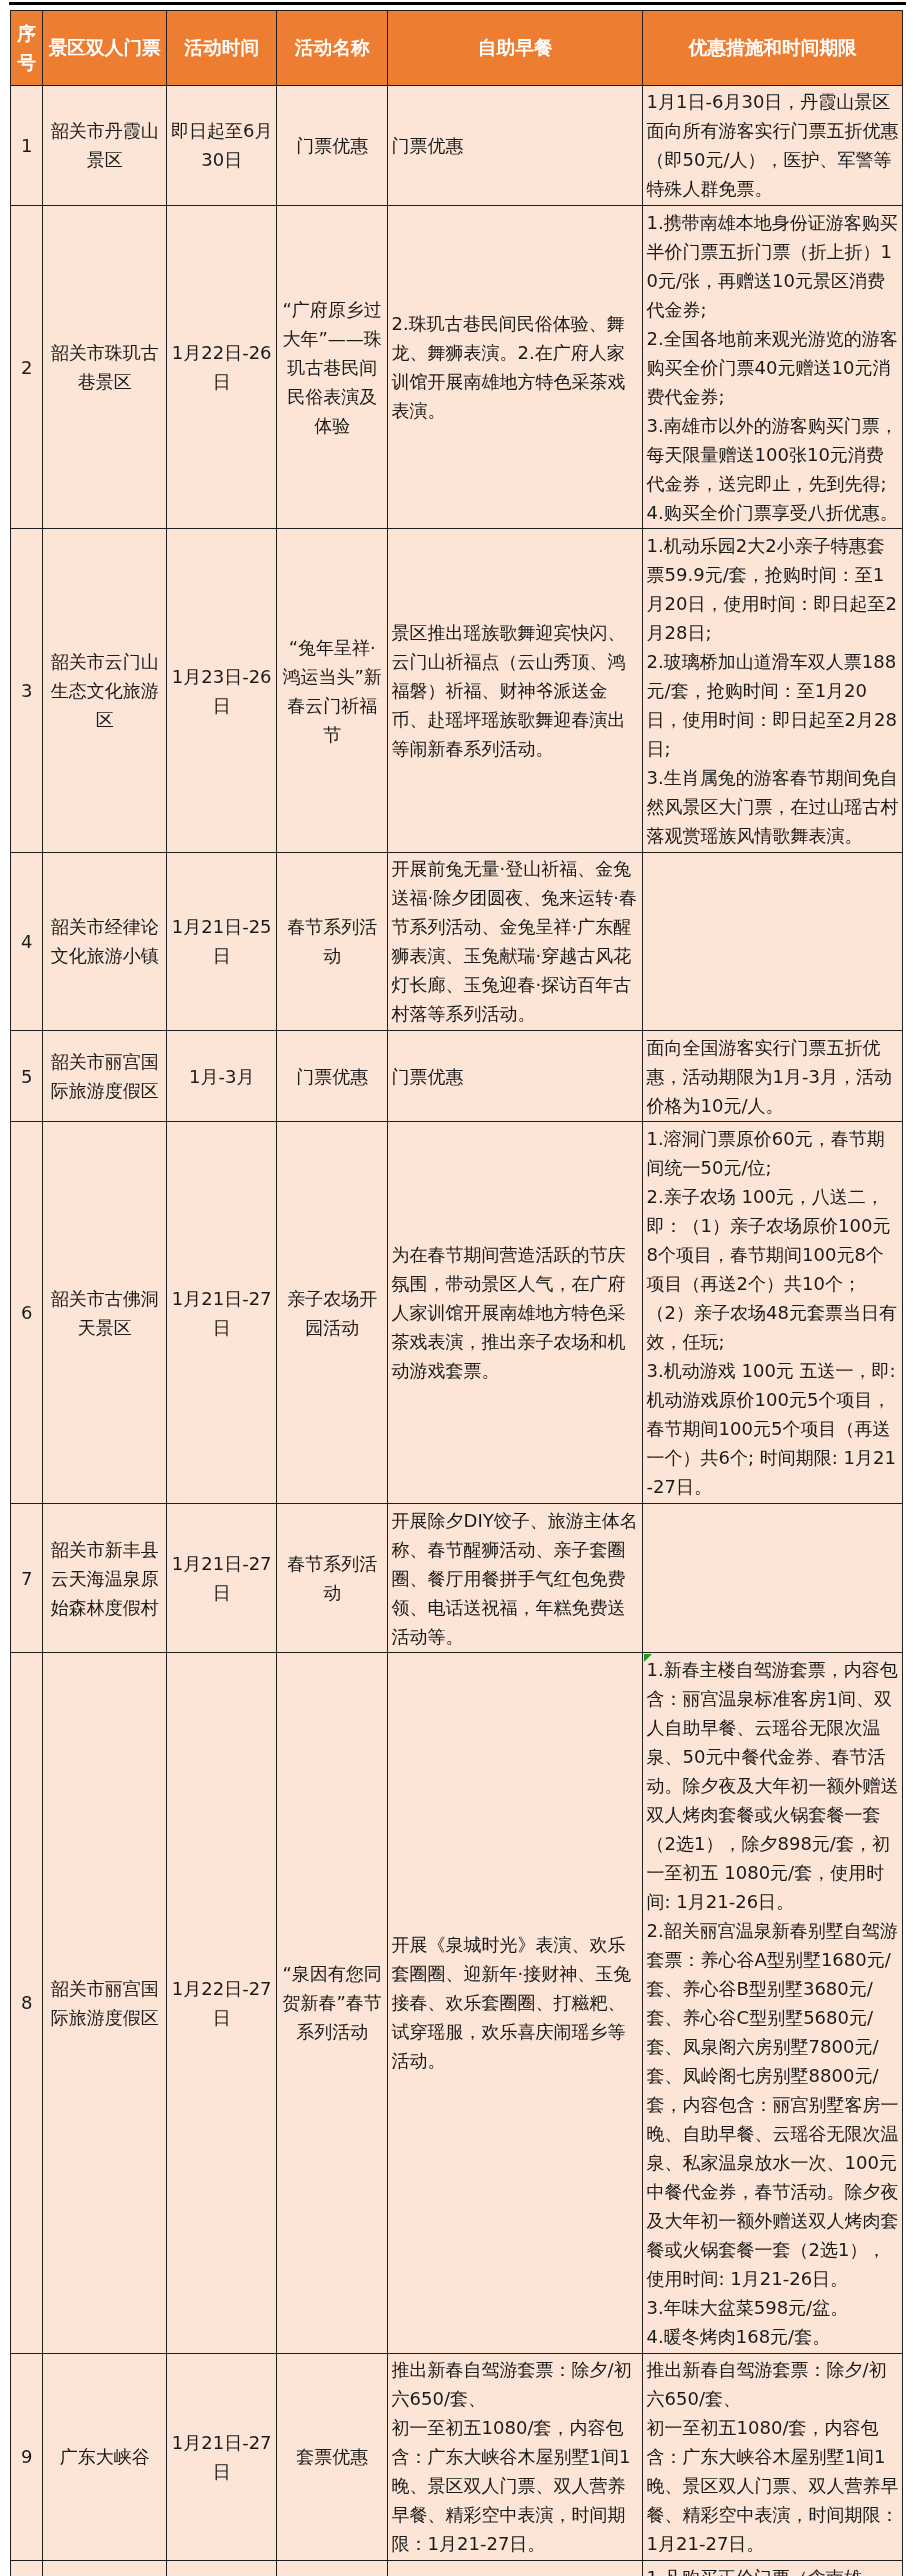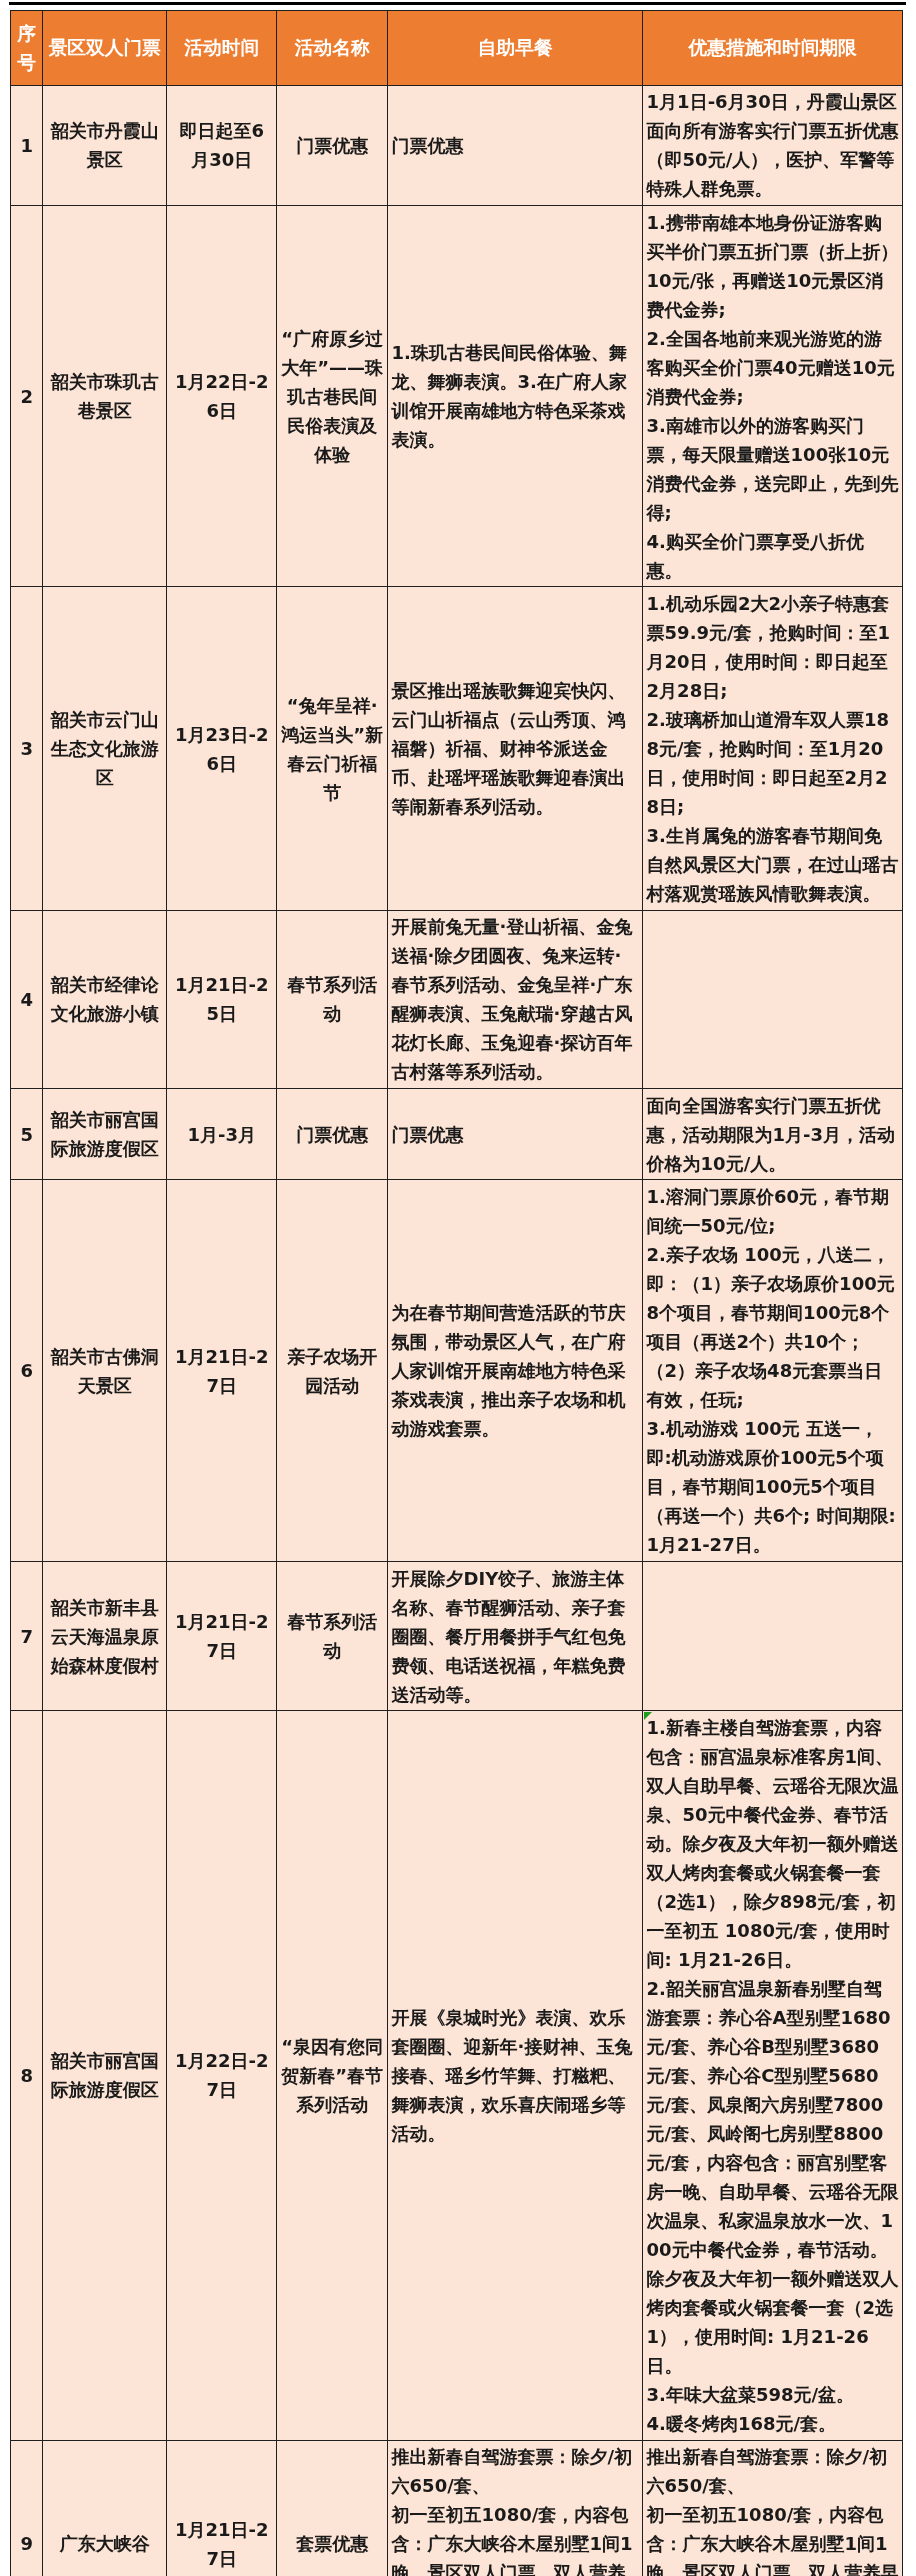--- a/index.html
+++ b/index.html
@@ -36,21 +36,21 @@
   .promo-table thead th{
     background:var(--header-bg,#ED7D31);
     color:#ffffff;
     font-weight:bold;
     font-size:18.7px;
     text-align:center;
     height:70px;
   }
   .promo-table tbody td{
     background:var(--row-bg,#FCE4D6);
-    font-weight:bold;
+    font-weight:normal;
   }
   col.c-no{width:32px;}
   col.c-name{width:124px;}
   col.c-time{width:110px;}
   col.c-activity{width:111px;}
   col.c-content{width:255px;}
   col.c-promo{width:260px;}
   td.col-no, td.col-name, td.col-time, td.col-activity{text-align:center;}
   td.col-content, td.col-promo{text-align:left;}
   .cell-text{white-space:pre-wrap;}
@@ -108,21 +108,21 @@
       <td class="col-time"><span class="cell-text">即日起至6月30日</span></td>
       <td class="col-activity"><span class="cell-text">门票优惠</span></td>
       <td class="col-content"><span class="cell-text">门票优惠</span></td>
       <td class="col-promo"><span class="cell-text">1月1日-6月30日，丹霞山景区面向所有游客实行门票五折优惠（即50元/人），医护、军警等特殊人群免票。</span></td>
     </tr>
         <tr>
       <td class="col-no"><span class="cell-text">2</span></td>
       <td class="col-name"><span class="cell-text">韶关市珠玑古巷景区</span></td>
       <td class="col-time"><span class="cell-text">1月22日-26日</span></td>
       <td class="col-activity"><span class="cell-text">“广府原乡过大年”——珠玑古巷民间民俗表演及体验</span></td>
-      <td class="col-content"><span class="cell-text">1.珠玑古巷民间民俗体验、舞龙、舞狮表演。3.在广府人家训馆开展南雄地方特色采茶戏表演。</span></td>
+      <td class="col-content"><span class="cell-text">2.珠玑古巷民间民俗体验、舞龙、舞狮表演。2.在广府人家训馆开展南雄地方特色采茶戏表演。</span></td>
       <td class="col-promo"><span class="cell-text">1.携带南雄本地身份证游客购买半价门票五折门票（折上折）10元/张，再赠送10元景区消费代金券;
 2.全国各地前来观光游览的游客购买全价门票40元赠送10元消费代金券;
 3.南雄市以外的游客购买门票，每天限量赠送100张10元消费代金券，送完即止，先到先得;
 4.购买全价门票享受八折优惠。</span></td>
     </tr>
         <tr>
       <td class="col-no"><span class="cell-text">3</span></td>
       <td class="col-name"><span class="cell-text">韶关市云门山生态文化旅游区</span></td>
       <td class="col-time"><span class="cell-text">1月23日-26日</span></td>
       <td class="col-activity"><span class="cell-text">“兔年呈祥·鸿运当头”新春云门祈福节</span></td>
@@ -163,21 +163,21 @@
       <td class="col-time"><span class="cell-text">1月21日-27日</span></td>
       <td class="col-activity"><span class="cell-text">春节系列活动</span></td>
       <td class="col-content"><span class="cell-text">开展除夕DIY饺子、旅游主体名称、春节醒狮活动、亲子套圈圈、餐厅用餐拼手气红包免费领、电话送祝福，年糕免费送活动等。</span></td>
       <td class="col-promo"><span class="cell-text"></span></td>
     </tr>
         <tr>
       <td class="col-no"><span class="cell-text">8</span></td>
       <td class="col-name"><span class="cell-text">韶关市丽宫国际旅游度假区</span></td>
       <td class="col-time"><span class="cell-text">1月22日-27日</span></td>
       <td class="col-activity"><span class="cell-text">“泉因有您同贺新春”春节系列活动</span></td>
-      <td class="col-content"><span class="cell-text">开展《泉城时光》表演、欢乐套圈圈、迎新年·接财神、玉兔接春、瑶乡竹竿舞、打糍粑、舞狮表演，欢乐喜庆闹瑶乡等活动。</span></td>
+      <td class="col-content"><span class="cell-text">开展《泉城时光》表演、欢乐套圈圈、迎新年·接财神、玉兔接春、欢乐套圈圈、打糍粑、试穿瑶服，欢乐喜庆闹瑶乡等活动。</span></td>
       <td class="col-promo has-marker"><span class="corner-marker"></span><span class="cell-text">1.新春主楼自驾游套票，内容包含：丽宫温泉标准客房1间、双人自助早餐、云瑶谷无限次温泉、50元中餐代金券、春节活动。除夕夜及大年初一额外赠送双人烤肉套餐或火锅套餐一套（2选1），除夕898元/套，初一至初五 1080元/套，使用时间: 1月21-26日。
 2.韶关丽宫温泉新春别墅自驾游套票：养心谷A型别墅1680元/套、养心谷B型别墅3680元/套、养心谷C型别墅5680元/套、凤泉阁六房别墅7800元/套、凤岭阁七房别墅8800元/套，内容包含：丽宫别墅客房一晚、自助早餐、云瑶谷无限次温泉、私家温泉放水一次、100元中餐代金券，春节活动。除夕夜及大年初一额外赠送双人烤肉套餐或火锅套餐一套（2选1），使用时间: 1月21-26日。
 3.年味大盆菜598元/盆。
 4.暖冬烤肉168元/套。</span></td>
     </tr>
         <tr>
       <td class="col-no"><span class="cell-text">9</span></td>
       <td class="col-name"><span class="cell-text">广东大峡谷</span></td>
       <td class="col-time"><span class="cell-text">1月21日-27日</span></td>
       <td class="col-activity"><span class="cell-text">套票优惠</span></td>

